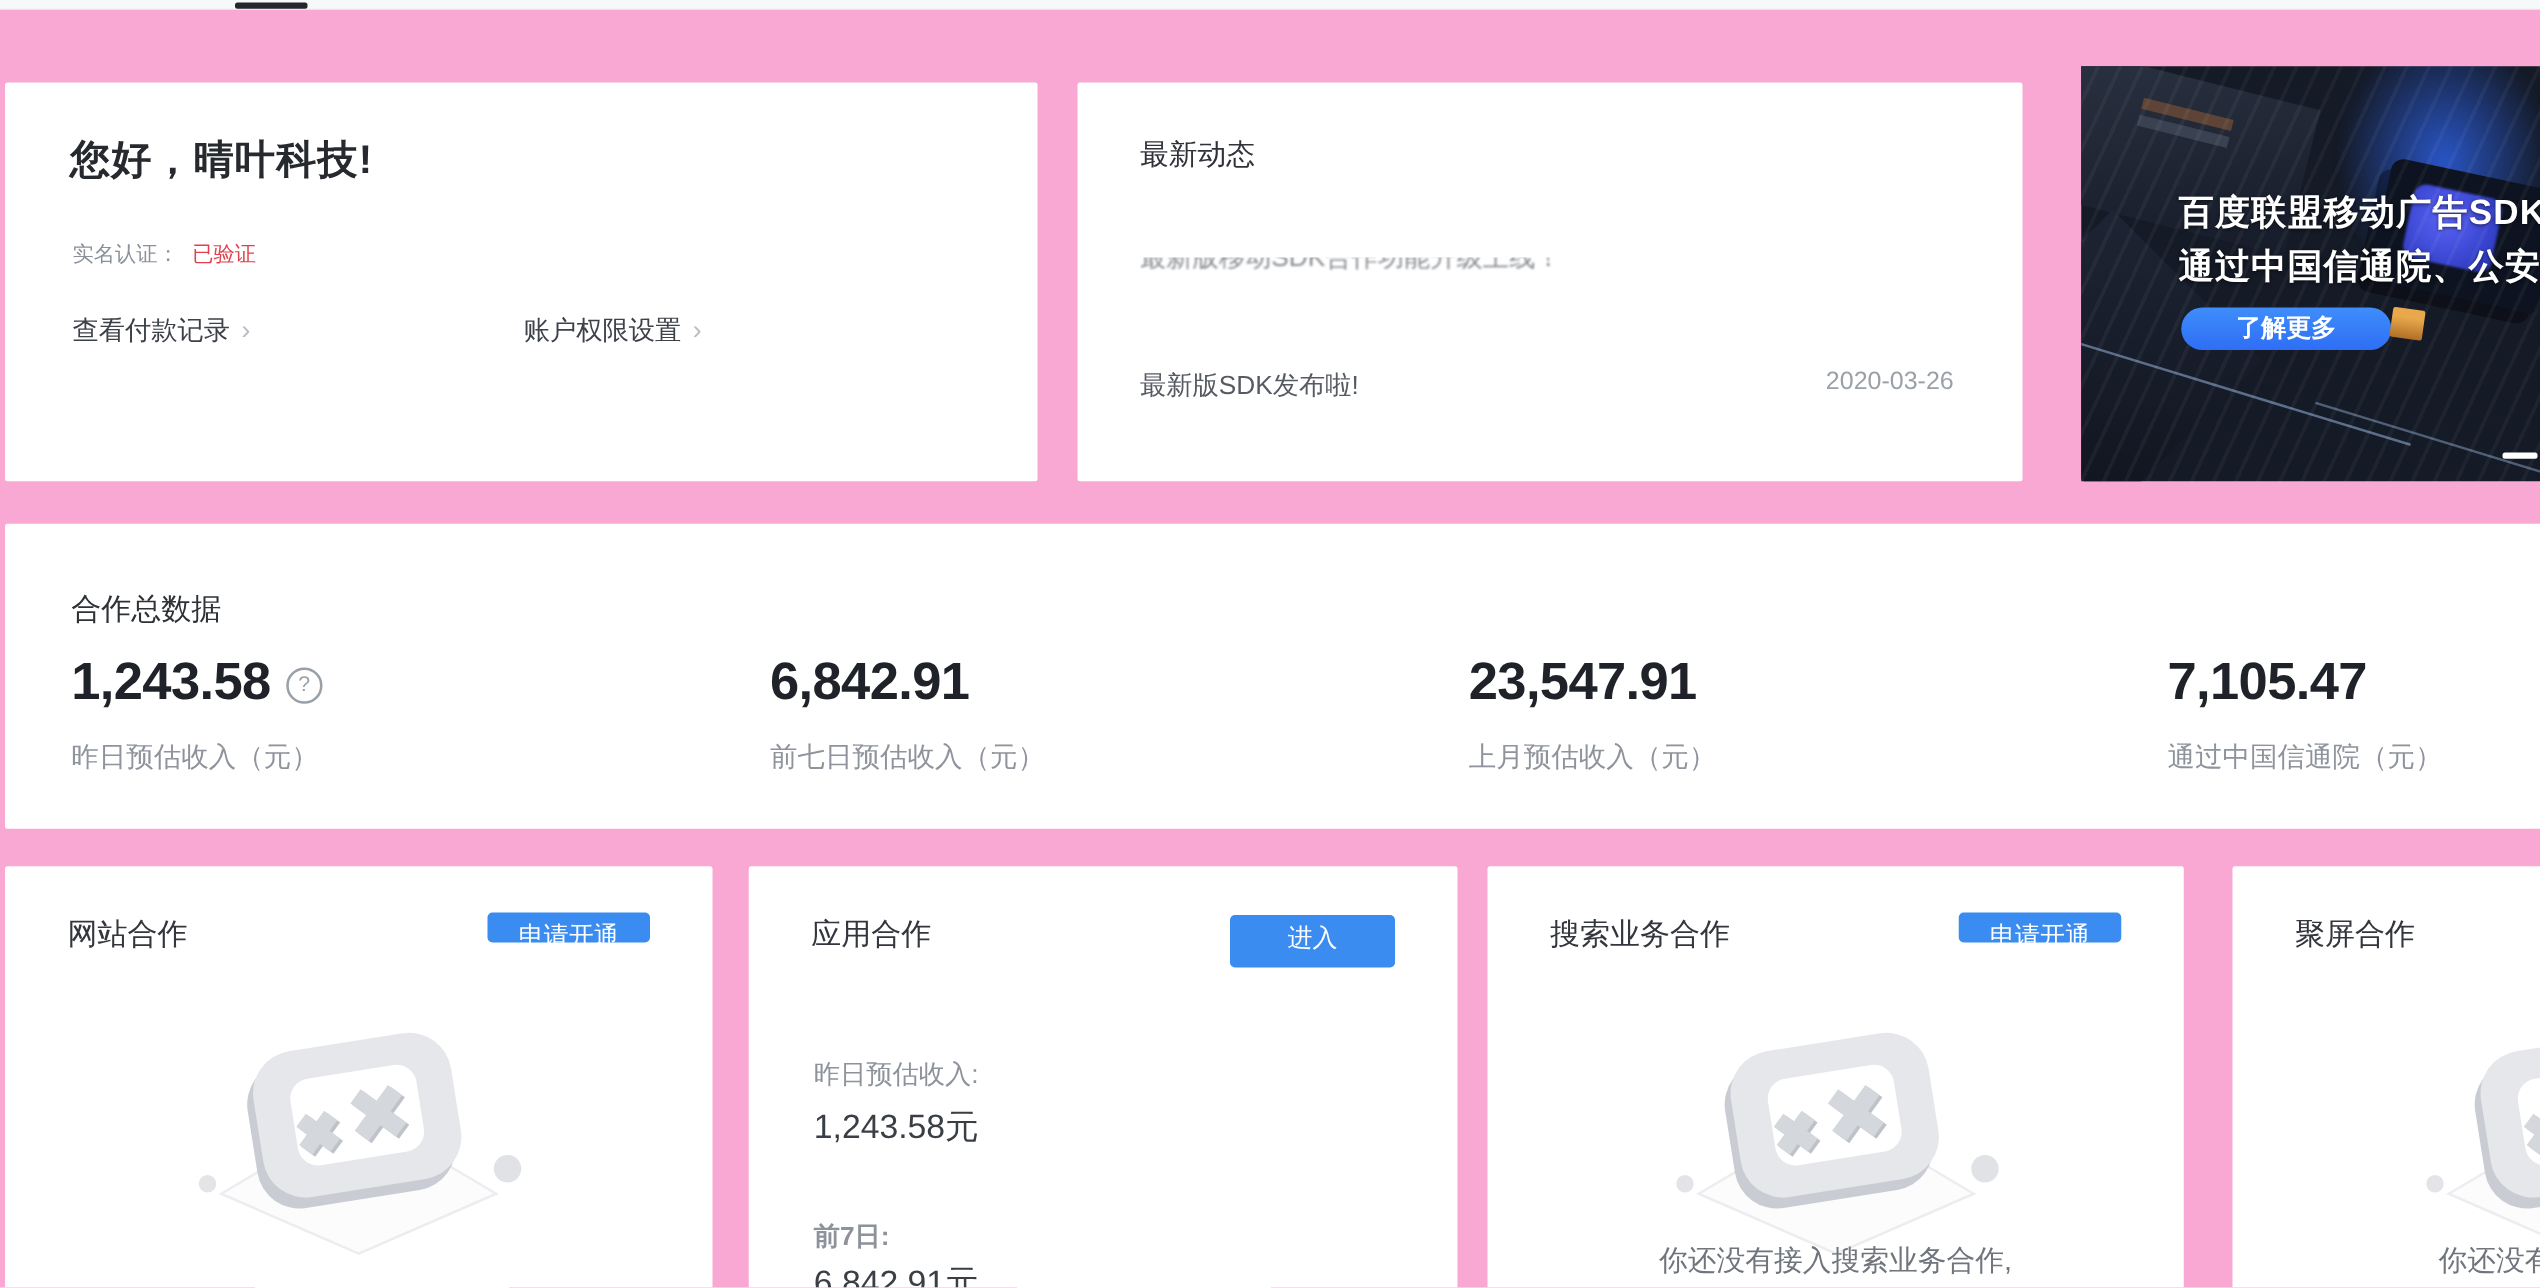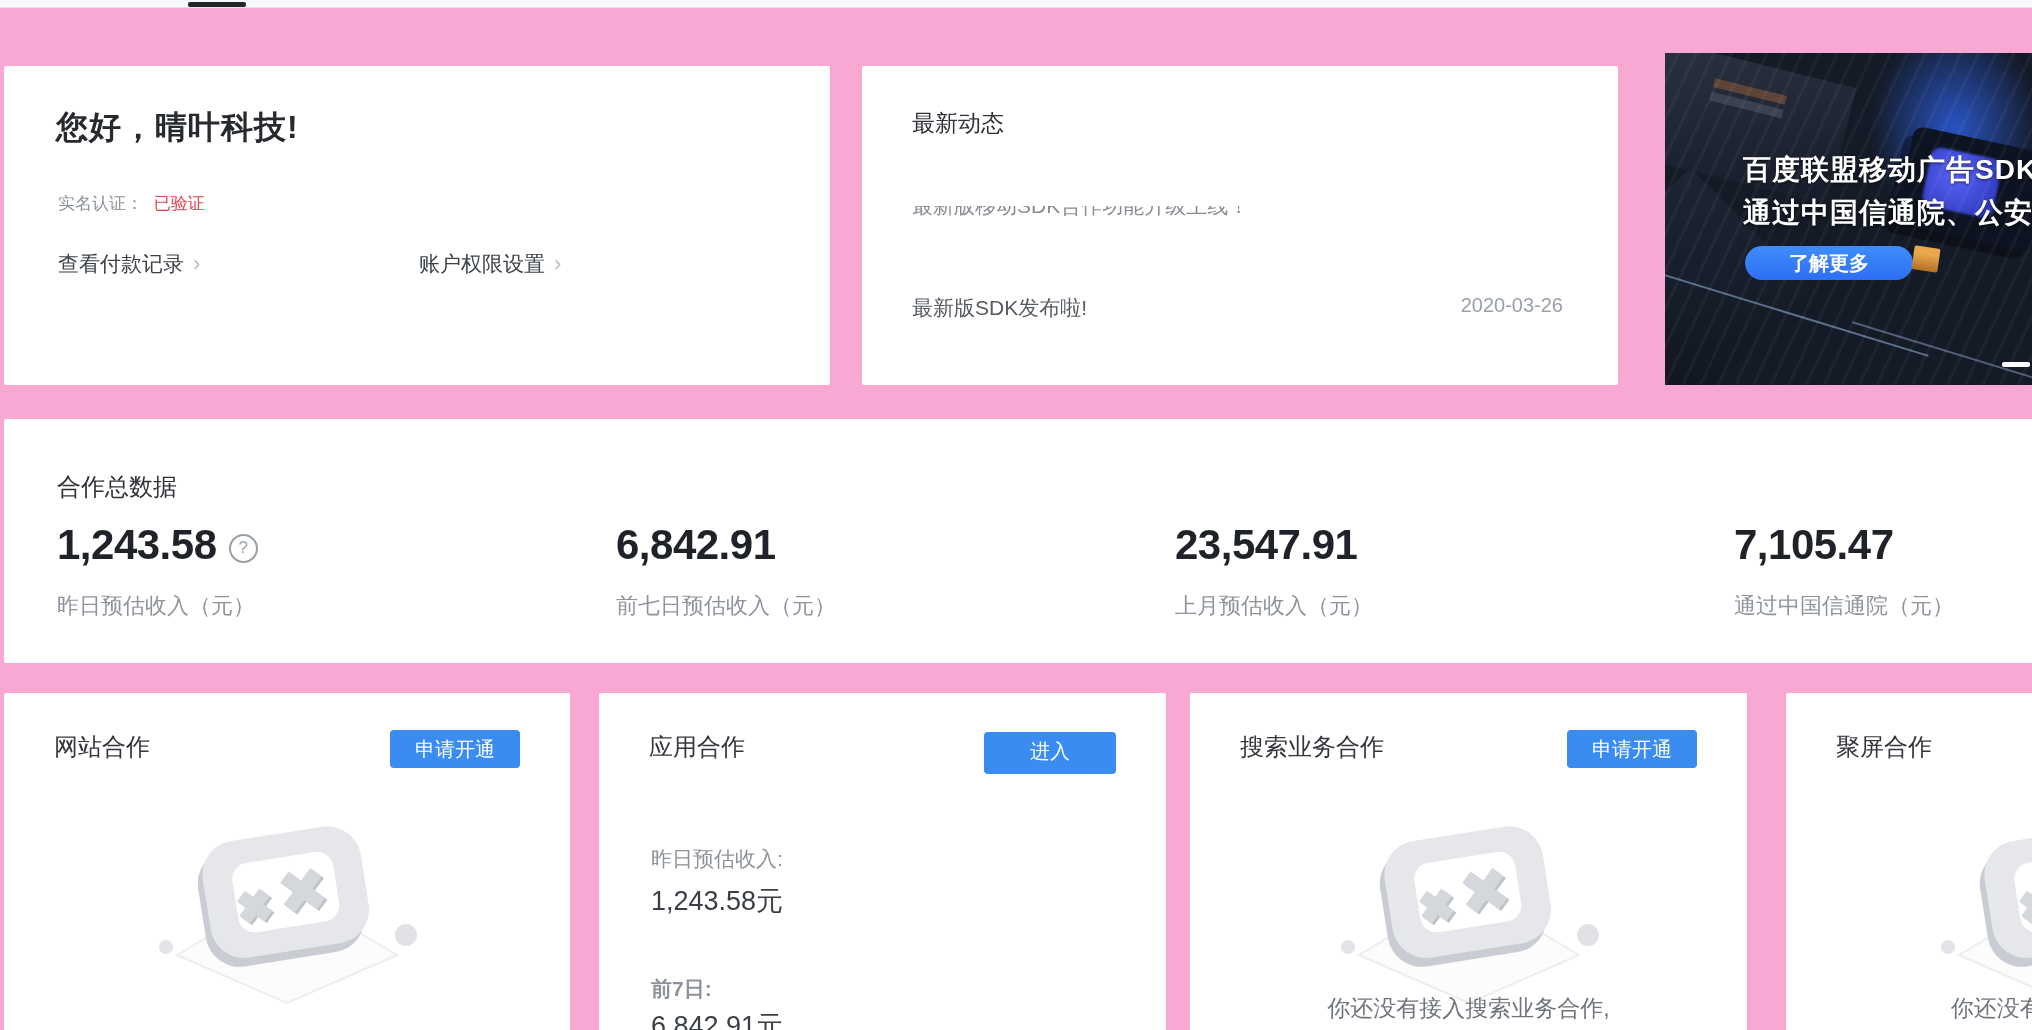--- a/index.html
+++ b/index.html
@@ -61,21 +61,21 @@
     color:#9aa0a8;font-size:17px;font-weight:normal;text-align:center;vertical-align:6px;margin-left:12px;cursor:pointer;}
   .stat-label{position:absolute;top:172px;font-size:22px;color:#8e939c;white-space:nowrap;}
 
   
   .coop{top:693px;height:360px;}
   .coop1{left:4px;width:566px;}
   .coop2{left:599px;width:567px;}
   .coop3{left:1190px;width:557px;}
   .coop4{left:1786px;width:566px;}
   .coop-title{position:absolute;left:50px;top:38px;font-size:24px;color:#33363c;}
-  .coop-btn{position:absolute;right:50px;top:37px;height:38px;line-height:38px;padding:0 25px;background:#3a8cf0;
+  .coop-btn{position:absolute;right:50px;top:37px;height:24px;line-height:38px;padding:0 25px;background:#3a8cf0;
     color:#fff;font-size:20px;border-radius:4px;cursor:pointer;white-space:nowrap;}
   .coop-btn.enter{top:39px;height:42px;line-height:42px;padding:0 46px;font-family:Liberation Mono, monospace;}
   .illus{position:absolute;left:50%;top:112px;transform:translateX(-50%);}
   .coop-empty{position:absolute;left:0;right:0;top:300px;text-align:center;font-size:23px;color:#70757d;}
   .app-label{position:absolute;left:52px;font-size:21px;color:#8e939b;white-space:nowrap;}
   .app-value{position:absolute;left:52px;font-size:27px;color:#3a3f46;white-space:nowrap;}
   .al1{top:152px;} .av1{top:190px;} .al2{top:282px;font-weight:bold;} .av2{top:315px;}
 </style>
 </head>
 <body>

